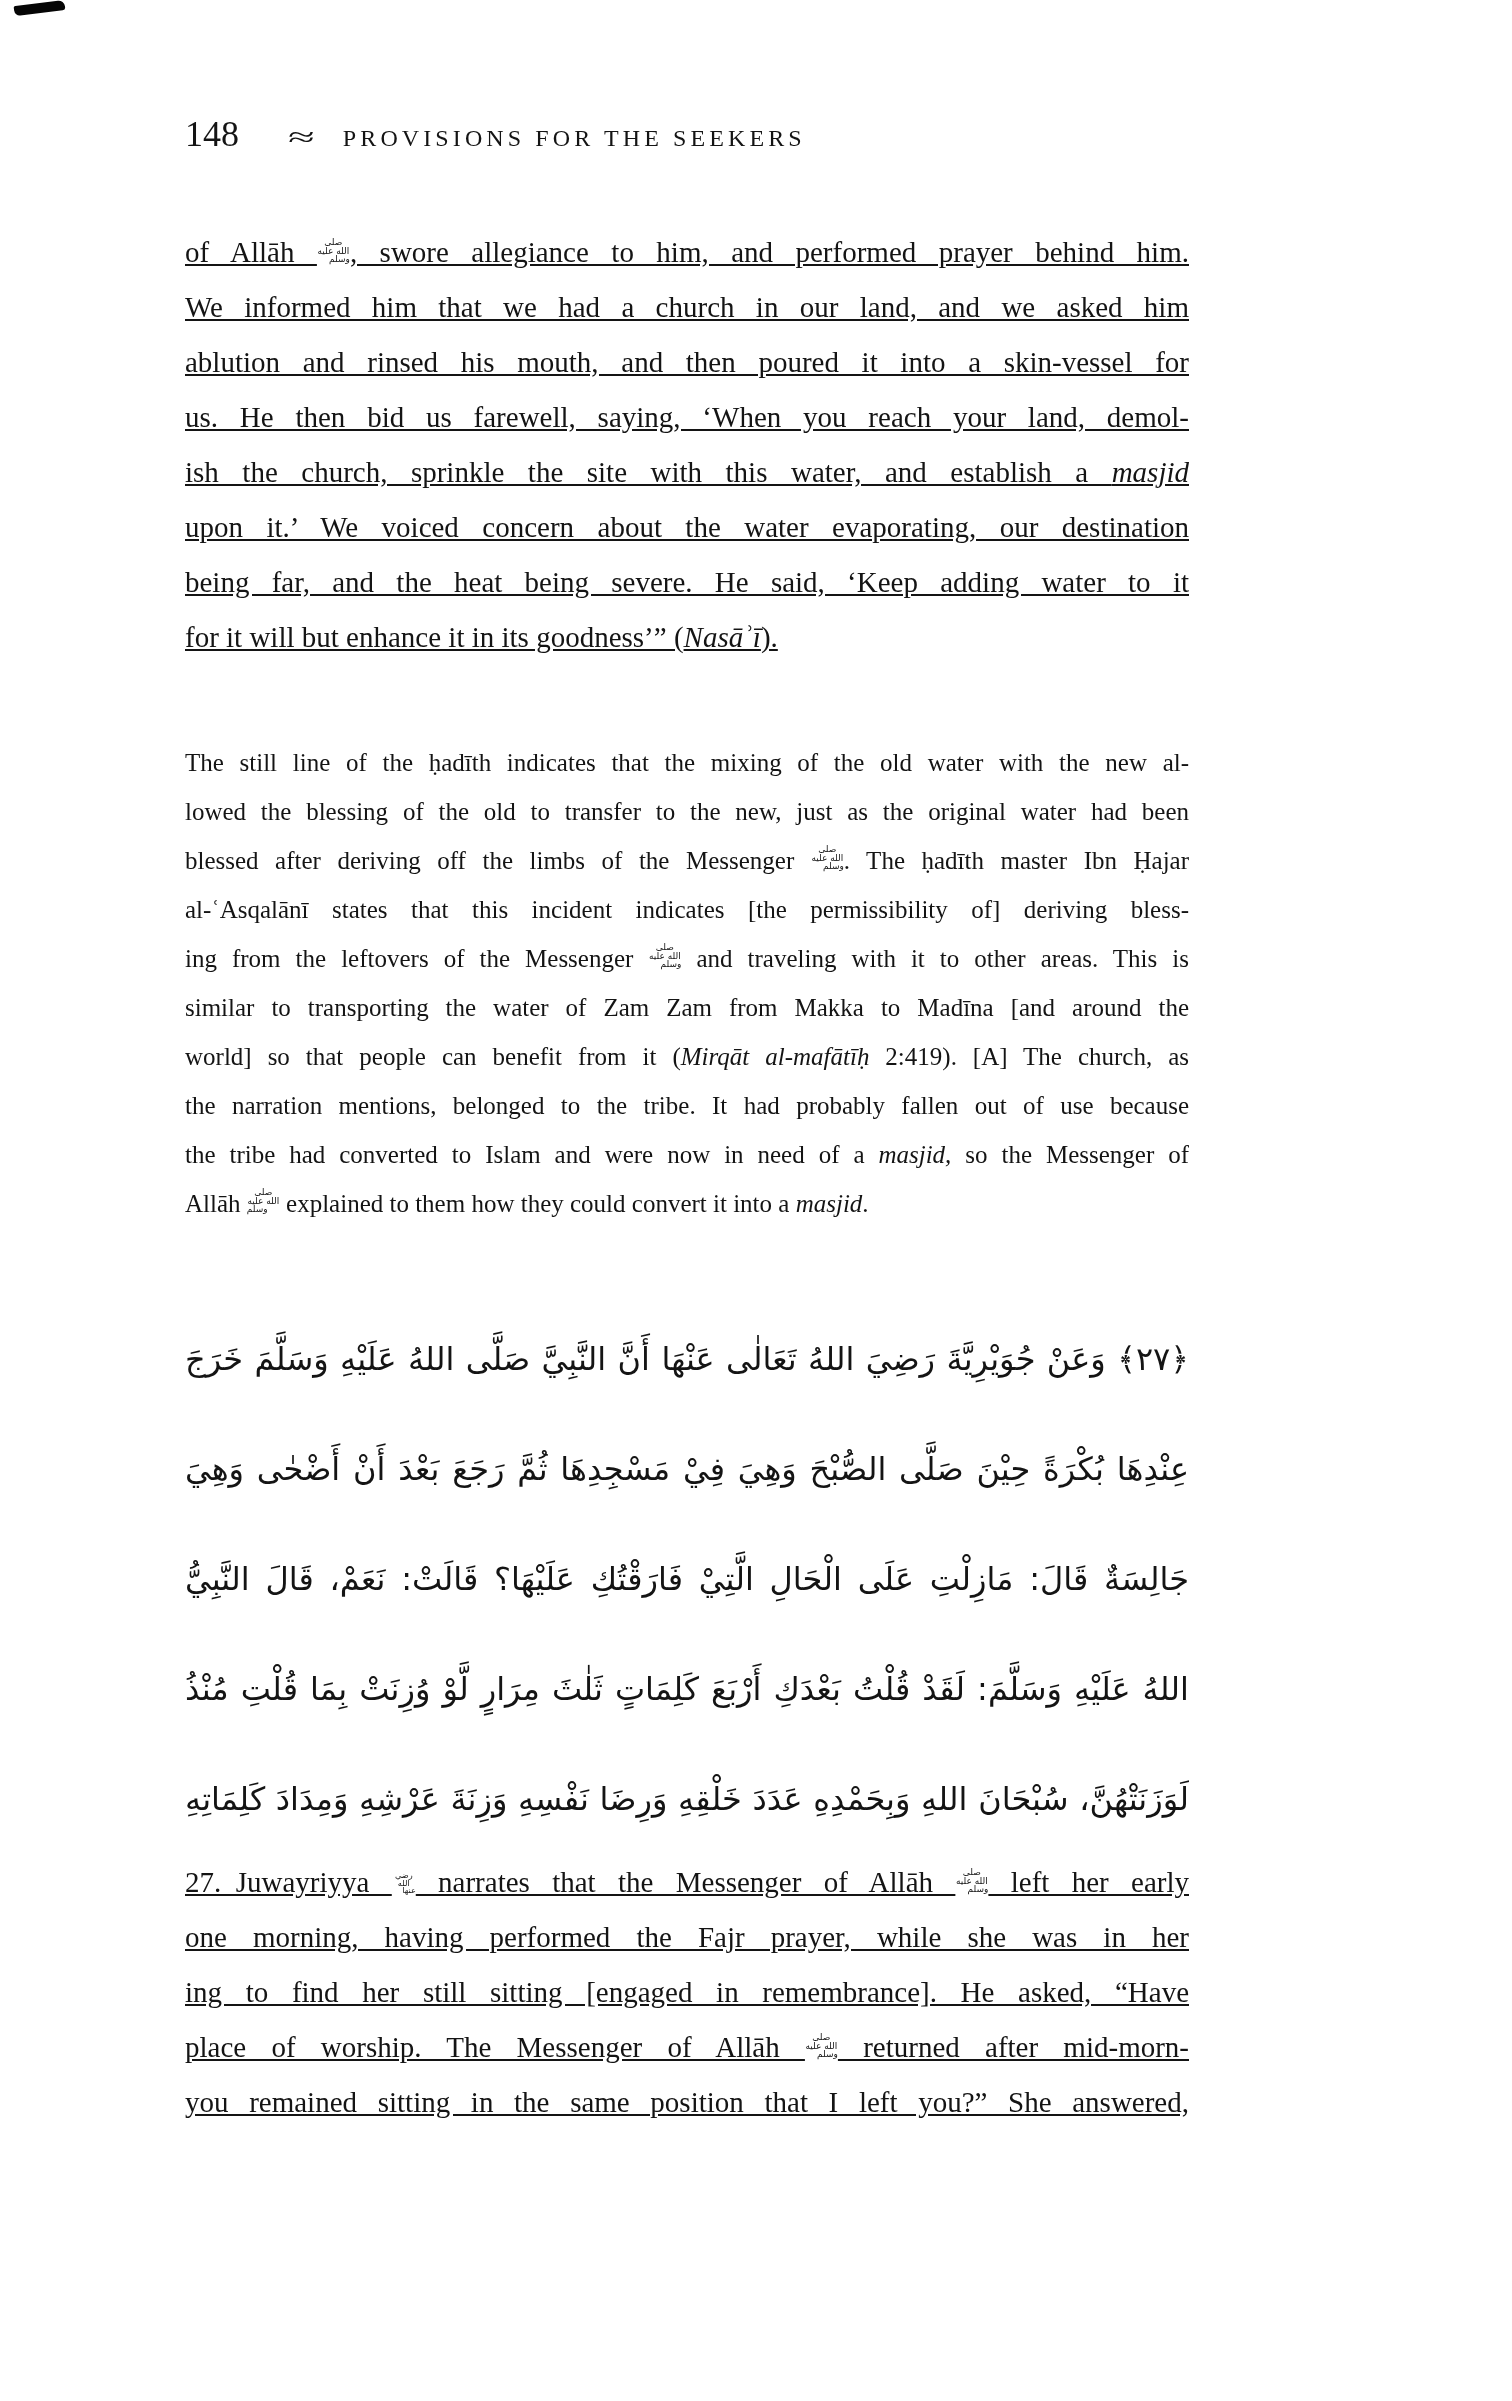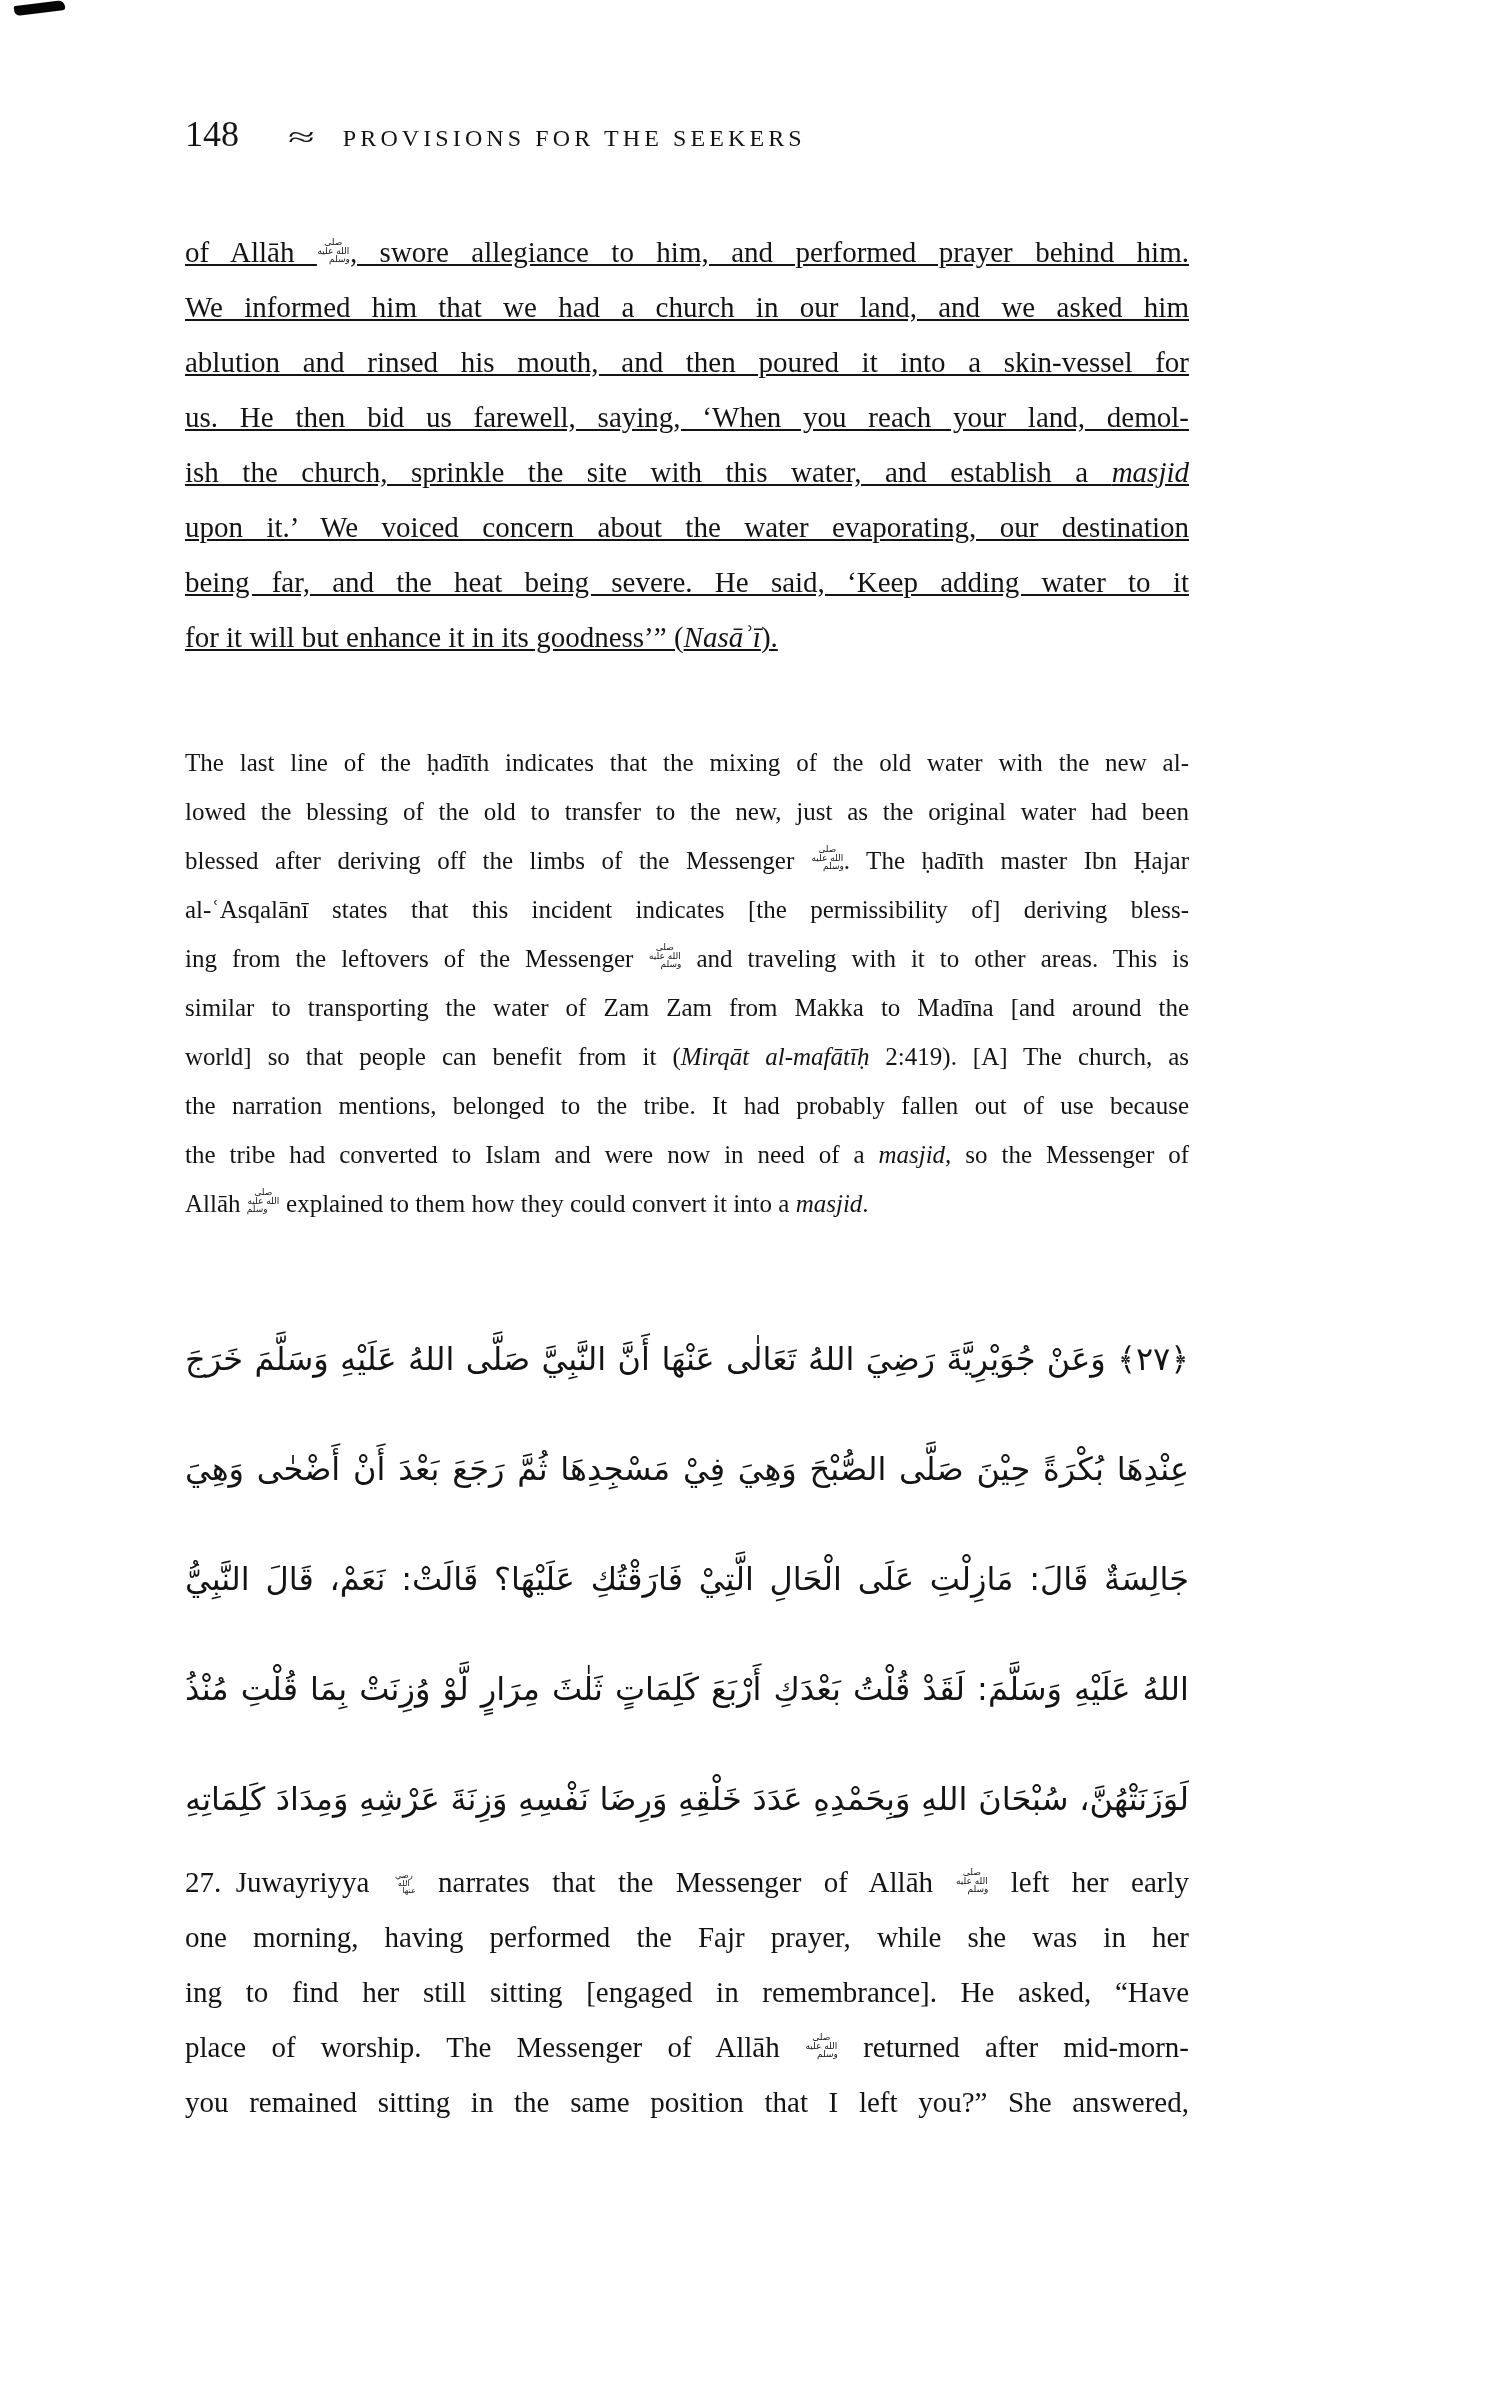--- a/index.html
+++ b/index.html
@@ -30,21 +30,21 @@
   #commentary{top:738px;font-size:25px;}
   #commentary .line{height:49px;line-height:49px;}
   #arabic{
     top:1304px;
     direction:rtl;
     font-family:"DejaVu Sans",sans-serif;
     font-size:32px;
   }
   #arabic .line{height:110px;line-height:110px;}
   #translation{top:1855px;font-size:29px;}
-  #translation .line{height:55px;line-height:55px;}
+  #translation .line{height:55px;line-height:55px;text-decoration:underline;}
   .it{font-style:italic;}
   
   .honorific{
     display:inline-block;
     direction:rtl;
     font-family:"DejaVu Sans",sans-serif;
     text-align:center;
     vertical-align:-7.3px;
     overflow:hidden;
     white-space:normal;
@@ -76,21 +76,21 @@
       <div class="line"><span>We informed him that we had a church in our land, and we asked him</span></div>
       <div class="line"><span>ablution and rinsed his mouth, and then poured it into a skin-vessel for</span></div>
       <div class="line"><span>us. He then bid us farewell, saying, ‘When you reach your land, demol-</span></div>
       <div class="line"><span>ish the church, sprinkle the site with this water, and establish a </span><span class="it">masjid</span></div>
       <div class="line"><span>upon it.’ We voiced concern about the water evaporating, our destination</span></div>
       <div class="line"><span>being far, and the heat being severe. He said, ‘Keep adding water to it</span></div>
       <div class="line last"><span>for it will but enhance it in its goodness’” (</span><span class="it">Nasāʾī</span><span>).</span></div>
     </div>
 
   <div id="commentary" class="block">
-      <div class="line"><span>The last line of the ḥadīth indicates that the mixing of the old water with the new al-</span></div>
+      <div class="line"><span>The still line of the ḥadīth indicates that the mixing of the old water with the new al-</span></div>
       <div class="line"><span>lowed the blessing of the old to transfer to the new, just as the original water had been</span></div>
       <div class="line"><span>blessed after deriving off the limbs of the Messenger </span><span class="honorific pbuh-icon">صلى الله عليه وسلم</span><span>. The ḥadīth master Ibn Ḥajar</span></div>
       <div class="line"><span>al-ʿAsqalānī states that this incident indicates [the permissibility of] deriving bless-</span></div>
       <div class="line"><span>ing from the leftovers of the Messenger </span><span class="honorific pbuh-icon">صلى الله عليه وسلم</span><span> and traveling with it to other areas. This is</span></div>
       <div class="line"><span>similar to transporting the water of Zam Zam from Makka to Madīna [and around the</span></div>
       <div class="line"><span>world] so that people can benefit from it (</span><span class="it">Mirqāt al-mafātīḥ</span><span> 2:419). [A] The church, as</span></div>
       <div class="line"><span>the narration mentions, belonged to the tribe. It had probably fallen out of use because</span></div>
       <div class="line"><span>the tribe had converted to Islam and were now in need of a </span><span class="it">masjid,</span><span> so the Messenger of</span></div>
       <div class="line last"><span>Allāh </span><span class="honorific pbuh-icon">صلى الله عليه وسلم</span><span> explained to them how they could convert it into a </span><span class="it">masjid</span><span>.</span></div>
     </div>

